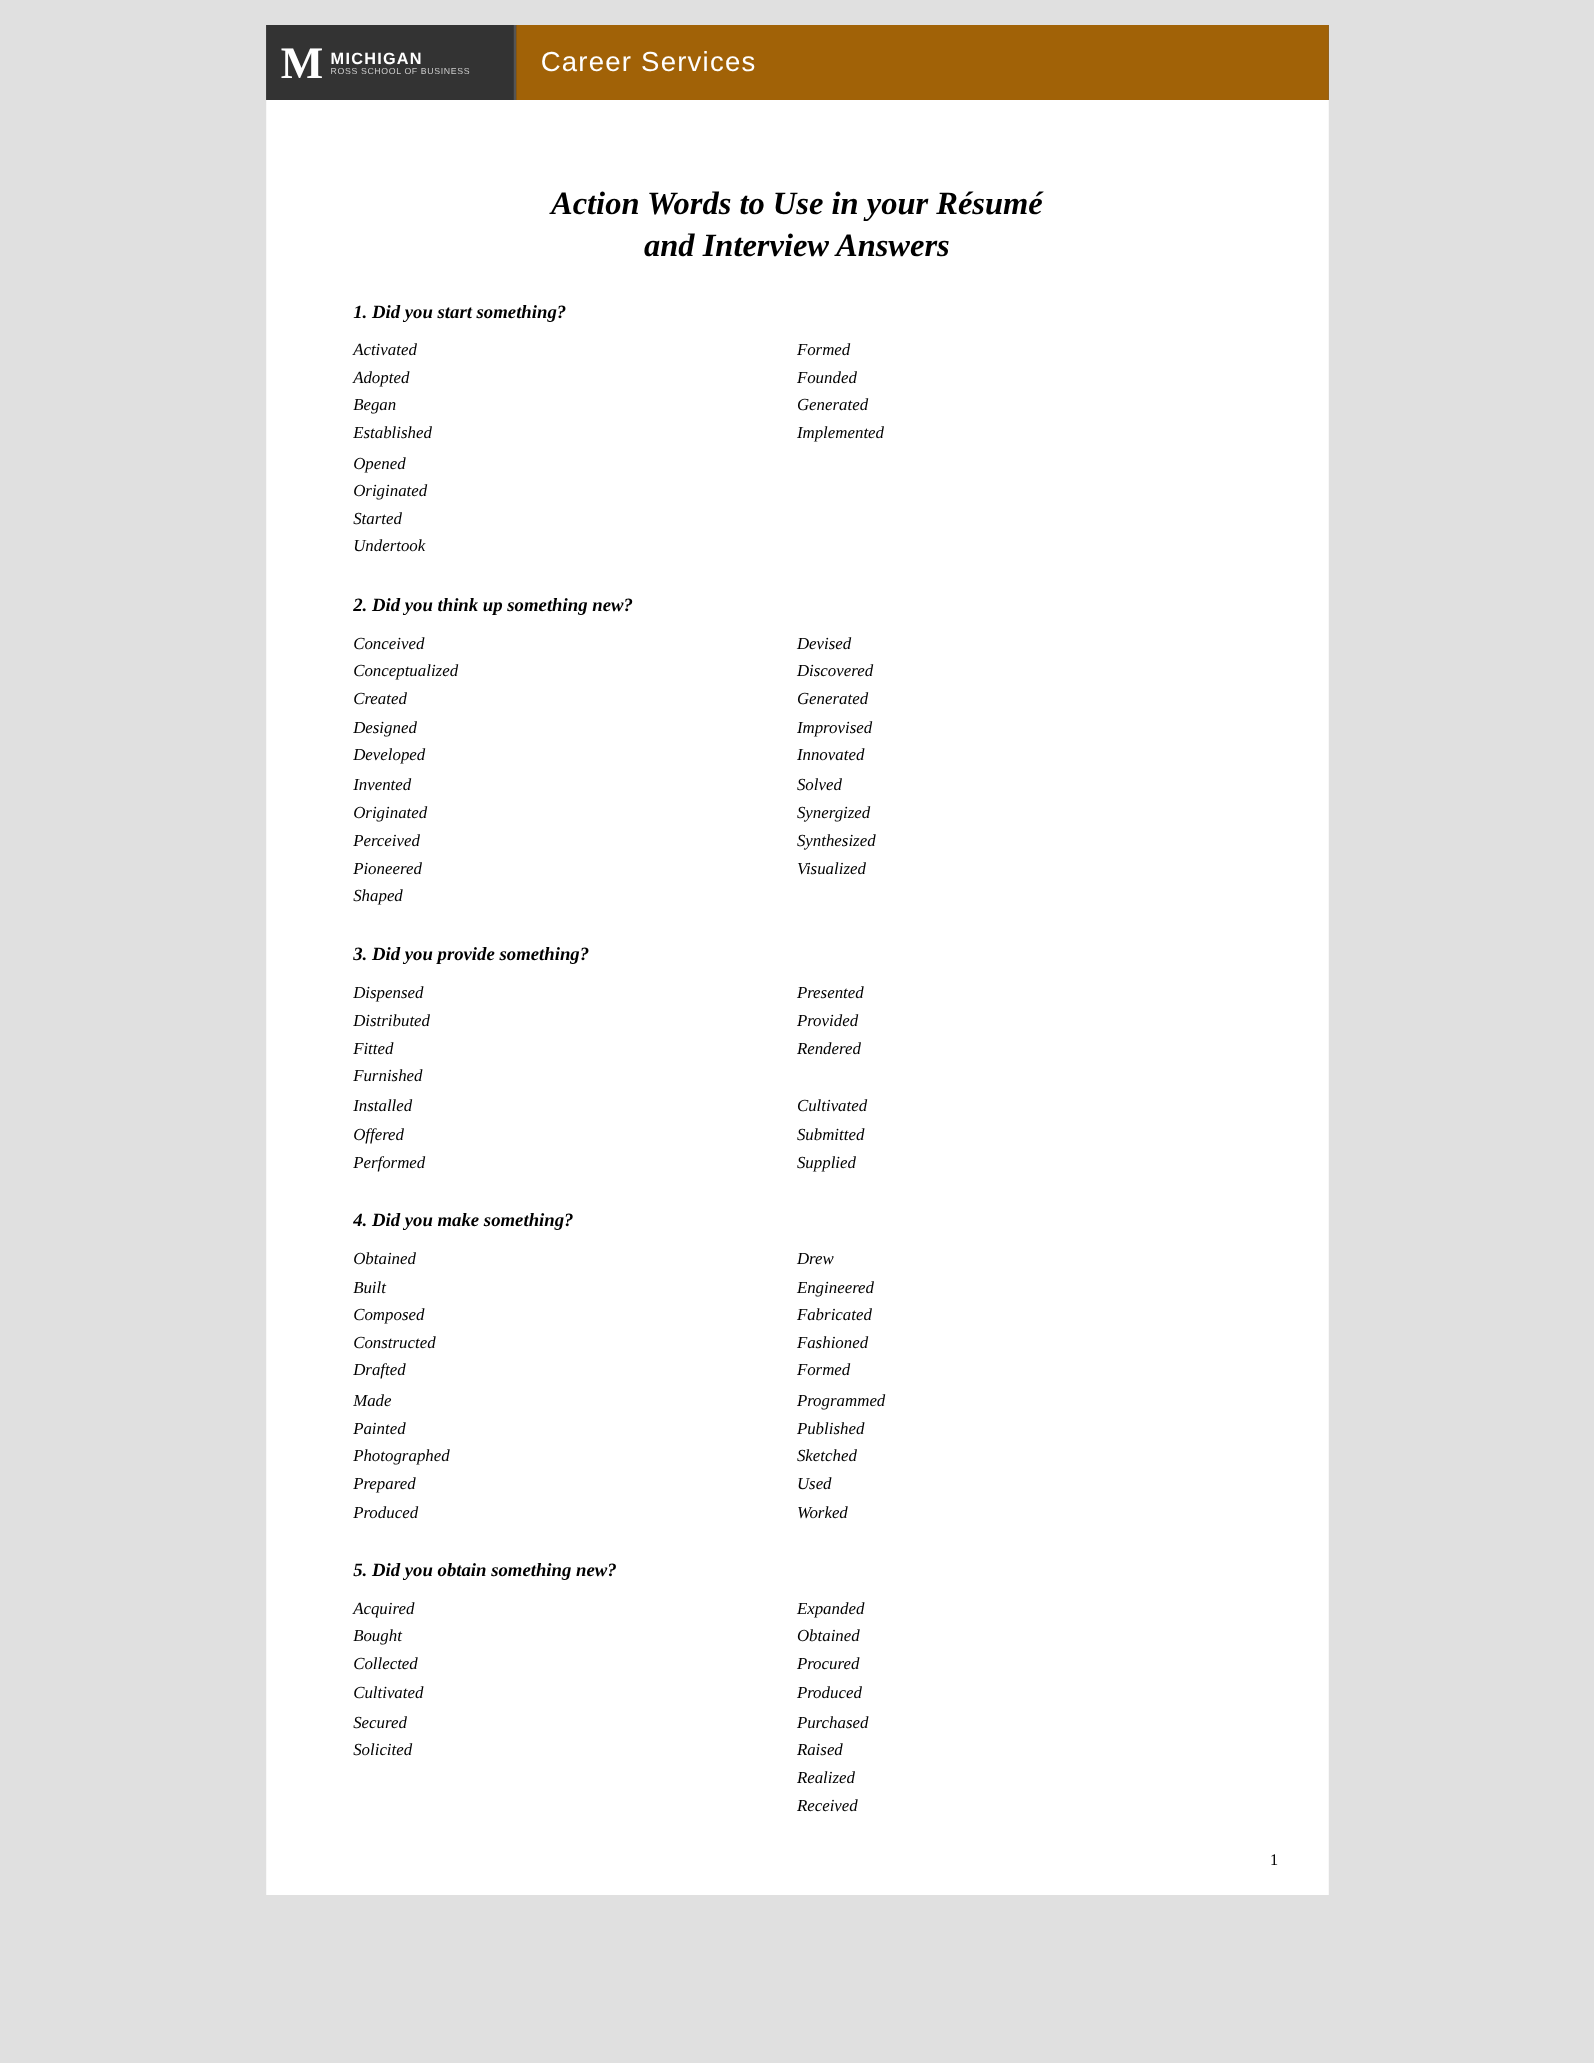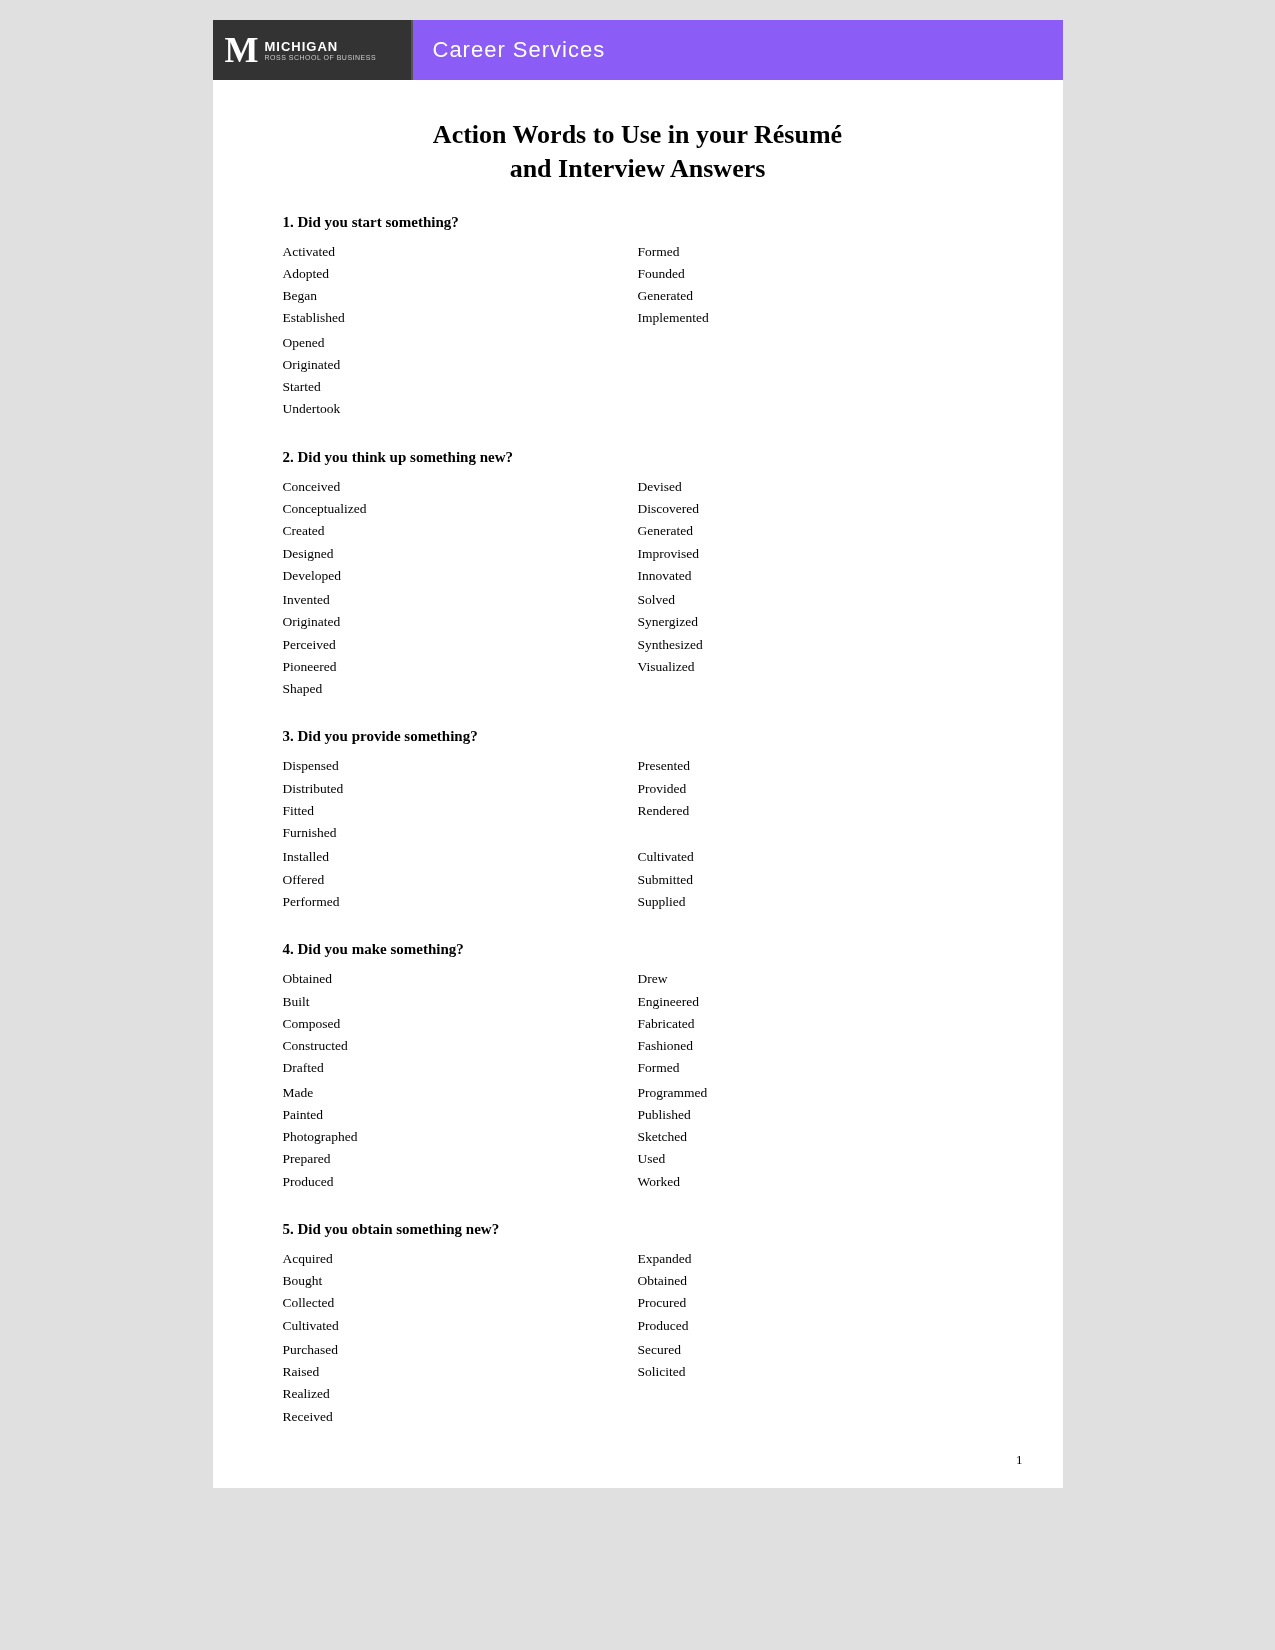--- a/index.html
+++ b/index.html
@@ -59,33 +59,34 @@
       font-size: 7px;
       color: #ccc;
       letter-spacing: 0.5px;
       font-family: Arial, sans-serif;
       text-transform: uppercase;
     }
     .header-career {
       display: flex;
       align-items: center;
       padding: 0 20px;
-      background: #8b5cf6;
+      background: #a16207;
       flex: 1;
     }
     .header-career-text {
       font-size: 22px;
       color: #fff;
       font-family: Arial, sans-serif;
       font-weight: normal;
       letter-spacing: 1px;
     }
     
     .content {
-      padding: 28px 70px 60px 70px;
+      padding: 56px 70px 60px 70px;
+      font-style: italic;
     }
     .main-title {
       text-align: center;
       font-size: 26px;
       font-weight: bold;
       margin-bottom: 6px;
       line-height: 1.3;
       margin-top: 10px;
     }
     .section {
@@ -267,28 +268,28 @@
               <span class="word-item">Collected</span>
               <span class="word-item">Cultivated</span>
             </div>
             <div class="word-col">
               <span class="word-item">Expanded</span>
               <span class="word-item">Obtained</span>
               <span class="word-item">Procured</span>
               <span class="word-item">Produced</span>
             </div>
             <div class="word-col">
+              <span class="word-item">Secured</span>
+              <span class="word-item">Solicited</span>
+            </div>
+            <div class="word-col">
               <span class="word-item">Purchased</span>
               <span class="word-item">Raised</span>
               <span class="word-item">Realized</span>
               <span class="word-item">Received</span>
             </div>
-            <div class="word-col">
-              <span class="word-item">Secured</span>
-              <span class="word-item">Solicited</span>
-            </div>
           </div>
         </div>
       </div>
   </div>
 
   <div class="page-number">1</div>
 </div>
 
 </body></html>

